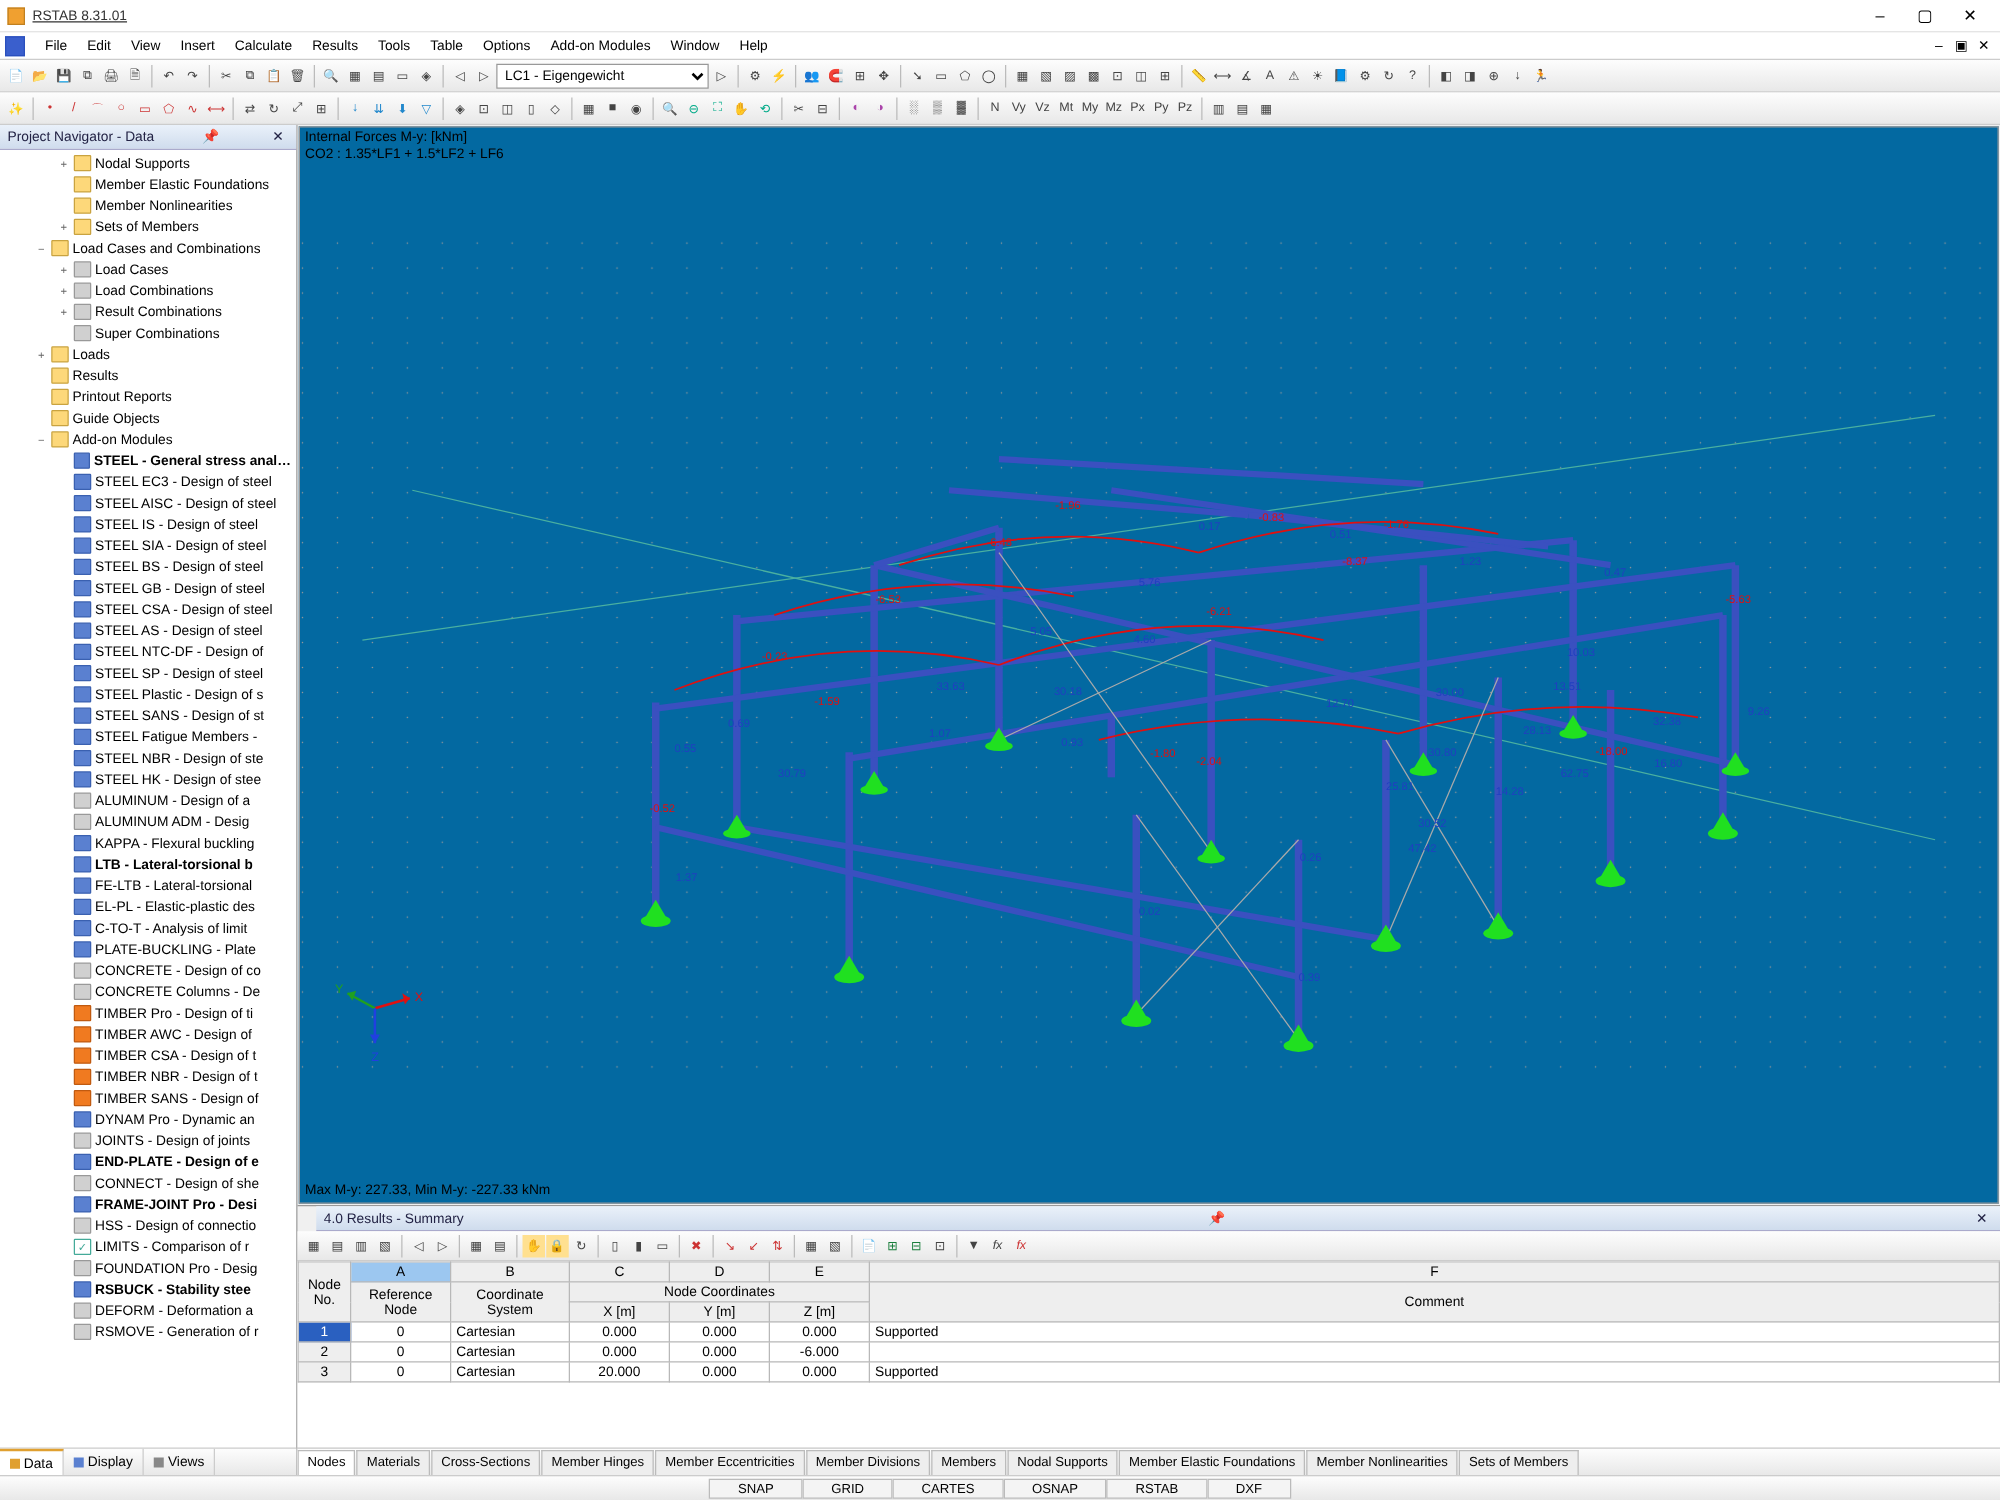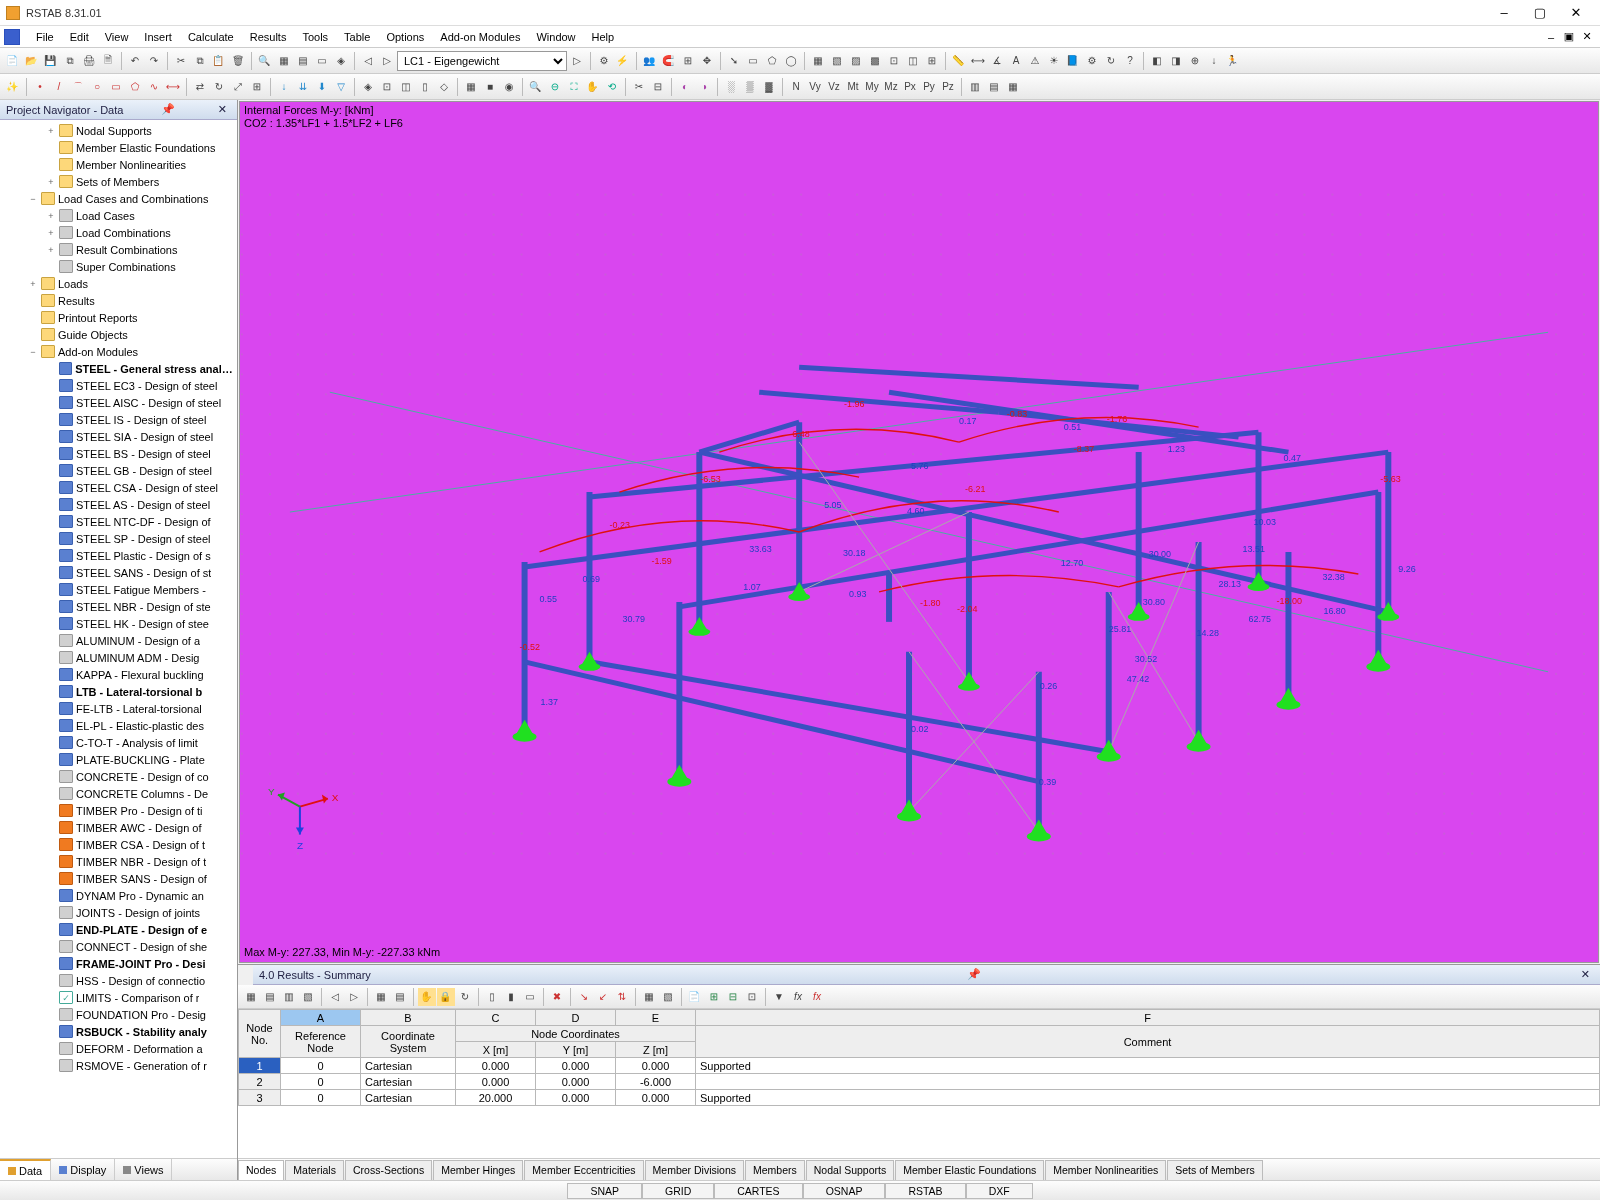--- a/index.html
+++ b/index.html
@@ -1,19 +1,19 @@
 <!DOCTYPE html>
 <html><head>
 <meta charset="utf-8">
 <style>
 * { margin: 0; padding: 0; box-sizing: border-box; }
 body { font-family: "Segoe UI", Tahoma, Arial, sans-serif; font-size: 11px; background: #f0f0f0; width: 1600px; height: 1200px; overflow: hidden; display: flex; flex-direction: column; }
 .title-bar { height: 26px; background: #fff; display: flex; align-items: center; padding: 0 6px; border-bottom: 1px solid #ddd; }
 .title-bar .app-icon { width: 14px; height: 14px; background: #f0a030; margin-right: 6px; border: 1px solid #c08020; }
-.title-bar .title { flex: 1; color: #333; }
+.title-bar .title { flex: 1; color: #333; text-decoration: underline; }
 .title-bar .win-btn { width: 36px; height: 24px; display: flex; align-items: center; justify-content: center; font-size: 13px; cursor: pointer; }
 .menu-bar { height: 22px; background: #fff; display: flex; align-items: center; padding: 0 4px; border-bottom: 1px solid #ccc; }
 .menu-bar .menu-icon { width: 16px; height: 16px; background: #3a5fcd; margin-right: 8px; border: 1px solid #2a4fbd; }
 .menu-bar .menu-item { padding: 2px 8px; cursor: pointer; }
 .menu-bar .spacer { flex: 1; }
 .menu-bar .mdi-btn { width: 18px; height: 18px; display: flex; align-items: center; justify-content: center; font-size: 11px; cursor: pointer; }
 .toolbar-row { height: 26px; background: linear-gradient(#fdfdfd,#e8e8e8); border-bottom: 1px solid #ccc; display: flex; align-items: center; padding: 0 4px; gap: 1px; overflow: hidden; }
 .tb-btn { width: 18px; height: 18px; border: 1px solid transparent; display: flex; align-items: center; justify-content: center; cursor: pointer; font-size: 10px; color: #444; }
 .tb-sep { width: 1px; height: 18px; background: #bbb; margin: 0 3px; }
 .tb-combo { height: 20px; font-size: 11px; border: 1px solid #999; background: #fff; padding: 0 2px; }
@@ -30,21 +30,21 @@
 .ico-orange { background: #f07a20; border: 1px solid #c05a10; }
 .ico-grey { background: #d0d0d0; border: 1px solid #999; }
 .ico-check { background: #fff; border: 1px solid #4a9; color: #4a9; }
 .tree-item .txt { overflow: hidden; text-overflow: ellipsis; }
 .tree-item.bold .txt { font-weight: bold; }
 .nav-tabs { height: 22px; background: linear-gradient(#fdfdfd,#e8e8e8); border-top: 1px solid #ccc; display: flex; }
 .nav-tab { padding: 3px 8px; border-right: 1px solid #ccc; cursor: pointer; display: flex; align-items: center; gap: 3px; text-align: center; }
 .nav-tab.active { background: #fff; border-top: 2px solid #e0a030; }
 .nav-tab .dot { width: 8px; height: 8px; }
 .right-pane { flex: 1; display: flex; flex-direction: column; min-width: 0; }
-.viewport { flex: 1; background: #d946ef; position: relative; overflow: hidden; border: 1px solid #999; margin: 1px; }
+.viewport { flex: 1; background: #0369a1; position: relative; overflow: hidden; border: 1px solid #999; margin: 1px; }
 .vp-label { position: absolute; left: 4px; top: 2px; font-size: 11px; color: #000; line-height: 13px; }
 .vp-footer { position: absolute; left: 4px; bottom: 4px; font-size: 11px; color: #000; }
 .vp-canvas { position: absolute; inset: 0; }
 .vp-canvas svg { width: 100%; height: 100%; }
 .results-panel { height: 216px; display: flex; flex-direction: column; border-top: 1px solid #999; }
 .res-header { height: 20px; background: linear-gradient(#eaf1fa,#cfdced); border-bottom: 1px solid #aac; display: flex; align-items: center; padding: 0 6px; color: #224; margin-left: 15px; }
 .res-header .x { margin-left: auto; cursor: pointer; padding: 0 4px; }
 .res-toolbar { height: 24px; background: linear-gradient(#fdfdfd,#e8e8e8); border-bottom: 1px solid #ccc; display: flex; align-items: center; padding: 0 4px; gap: 1px; }
 .grid-area { flex: 1; overflow: auto; background: #fff; }
 .grid-table { border-collapse: collapse; width: 100%; font-size: 11px; }
@@ -495,21 +495,21 @@
           <span class="txt">LIMITS - Comparison of r</span>
         </div>
         <div class="tree-item lv2">
           <span class="exp"></span>
           <span class="ico ico-grey"></span>
           <span class="txt">FOUNDATION Pro - Desig</span>
         </div>
         <div class="tree-item lv2 bold">
           <span class="exp"></span>
           <span class="ico ico-blue"></span>
-          <span class="txt">RSBUCK - Stability analy</span>
+          <span class="txt">RSBUCK - Stability stee</span>
         </div>
         <div class="tree-item lv2">
           <span class="exp"></span>
           <span class="ico ico-grey"></span>
           <span class="txt">DEFORM - Deformation a</span>
         </div>
         <div class="tree-item lv2">
           <span class="exp"></span>
           <span class="ico ico-grey"></span>
           <span class="txt">RSMOVE - Generation of r</span>

